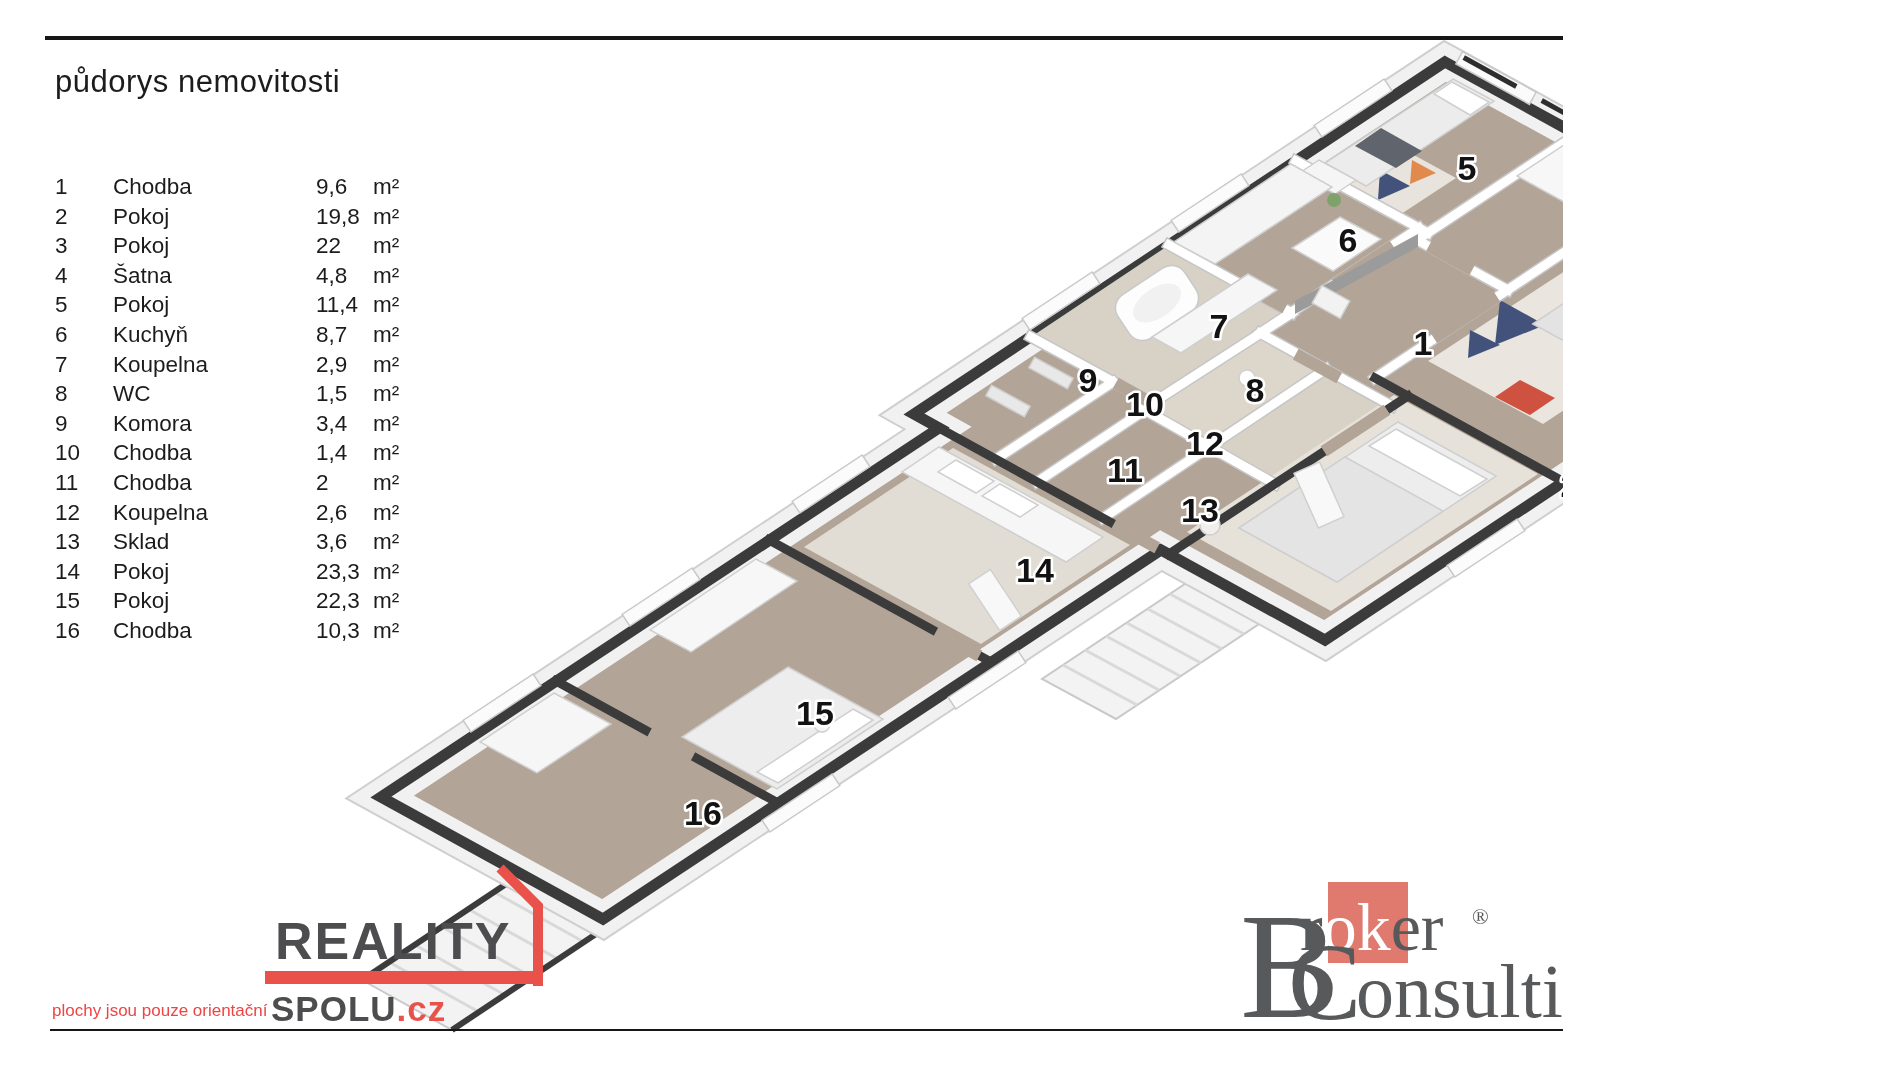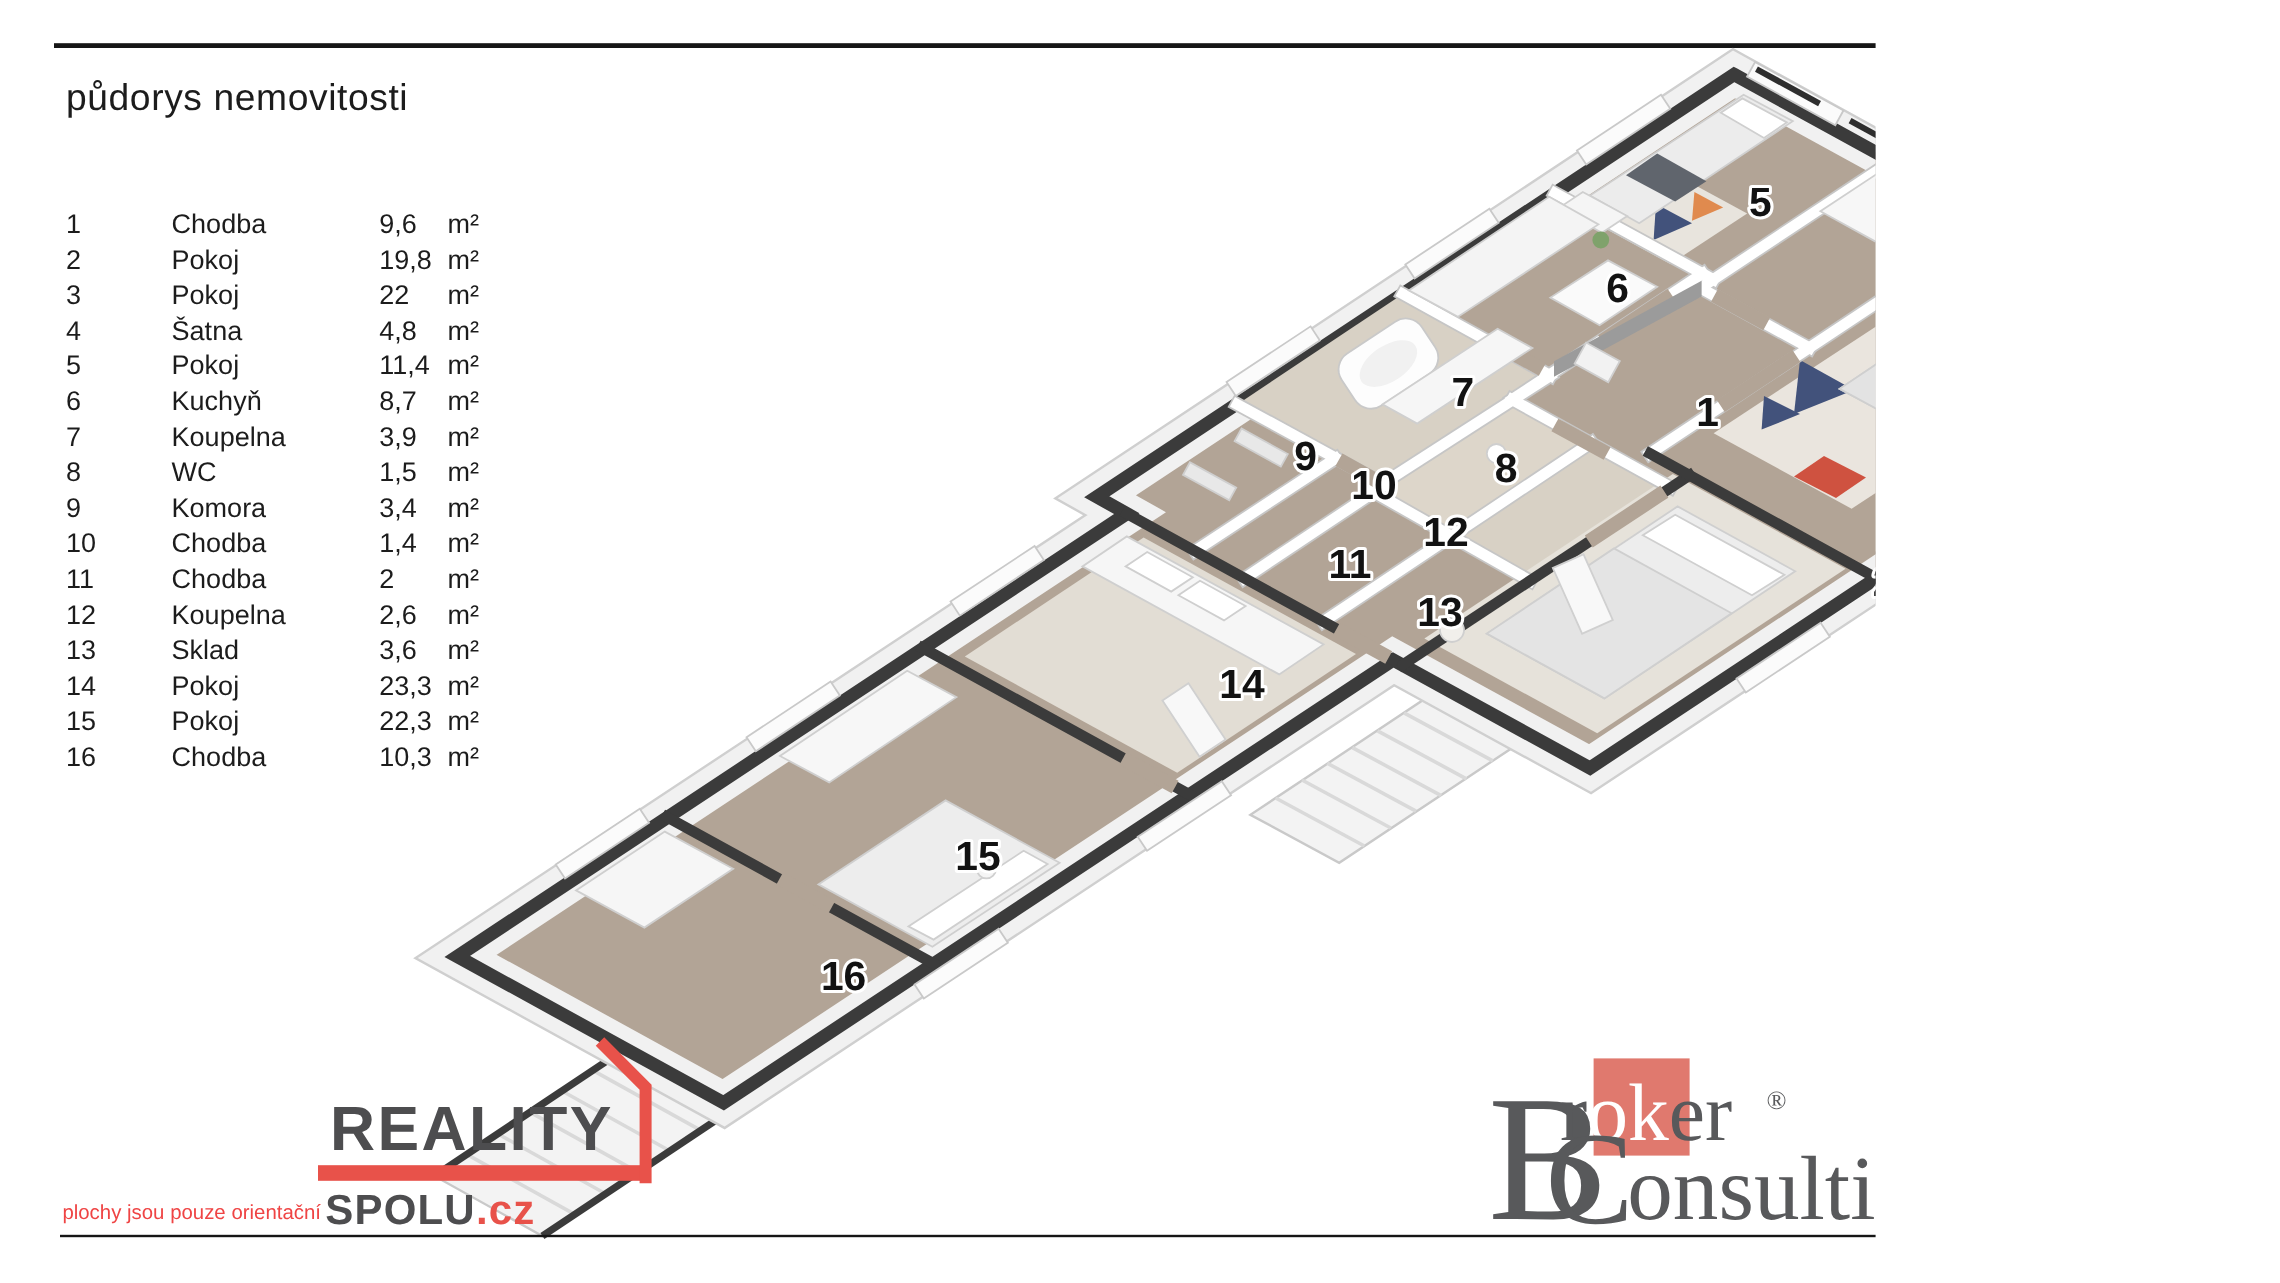--- a/index.html
+++ b/index.html
@@ -7,21 +7,21 @@
          font-family:"Liberation Sans",sans-serif;color:#1b1b1b;}
   .rule{position:absolute;background:#161616;}
   #rule-top{left:45px;top:36px;width:1811px;height:4px;}
   #rule-bottom{left:50px;top:1029px;width:1662px;height:2px;}
   #page-title{position:absolute;left:55px;top:64px;font-size:31px;letter-spacing:.5px;color:#1c1c1c;}
   
   #legend{position:absolute;left:55px;top:172px;display:grid;
           grid-template-columns:58px 203px 57px 46px;grid-auto-rows:29.6px;
           font-size:22.5px;line-height:29.6px;color:#1c1c1c;}
   #legend .lnum{grid-column:1;}
-  #legend .lname{grid-column:2;margin-left:30px;}
+  #legend .lname{grid-column:2;}
   #legend .larea{grid-column:3;}
   #legend .lunit{grid-column:4;}
   
   #plan{position:absolute;left:0;top:0;}
   .roomnum{font-family:"Liberation Sans",sans-serif;font-size:34px;font-weight:700;fill:#121212;
            paint-order:stroke;stroke:#ffffff;stroke-width:5px;stroke-linejoin:round;text-anchor:middle;}
   
   .rs-word{position:absolute;font-weight:700;color:#4d4d4f;}
   #rs-reality{left:275px;top:915px;font-size:52px;line-height:1;letter-spacing:2px;text-align:right;}
   #rs-line2{left:271px;top:991px;font-size:35px;line-height:1;letter-spacing:1px;}
@@ -69,21 +69,21 @@
     <span class="lnum r5">5</span>
       <span class="lname r5">Pokoj</span>
       <span class="larea r5">11,4</span>
       <span class="lunit r5">m²</span>
     <span class="lnum r6">6</span>
       <span class="lname r6">Kuchyň</span>
       <span class="larea r6">8,7</span>
       <span class="lunit r6">m²</span>
     <span class="lnum r7">7</span>
       <span class="lname r7">Koupelna</span>
-      <span class="larea r7">3,9</span>
+      <span class="larea r7">2,9</span>
       <span class="lunit r7">m²</span>
     <span class="lnum r8">8</span>
       <span class="lname r8">WC</span>
       <span class="larea r8">1,5</span>
       <span class="lunit r8">m²</span>
     <span class="lnum r9">9</span>
       <span class="lname r9">Komora</span>
       <span class="larea r9">3,4</span>
       <span class="lunit r9">m²</span>
     <span class="lnum r10">10</span>

